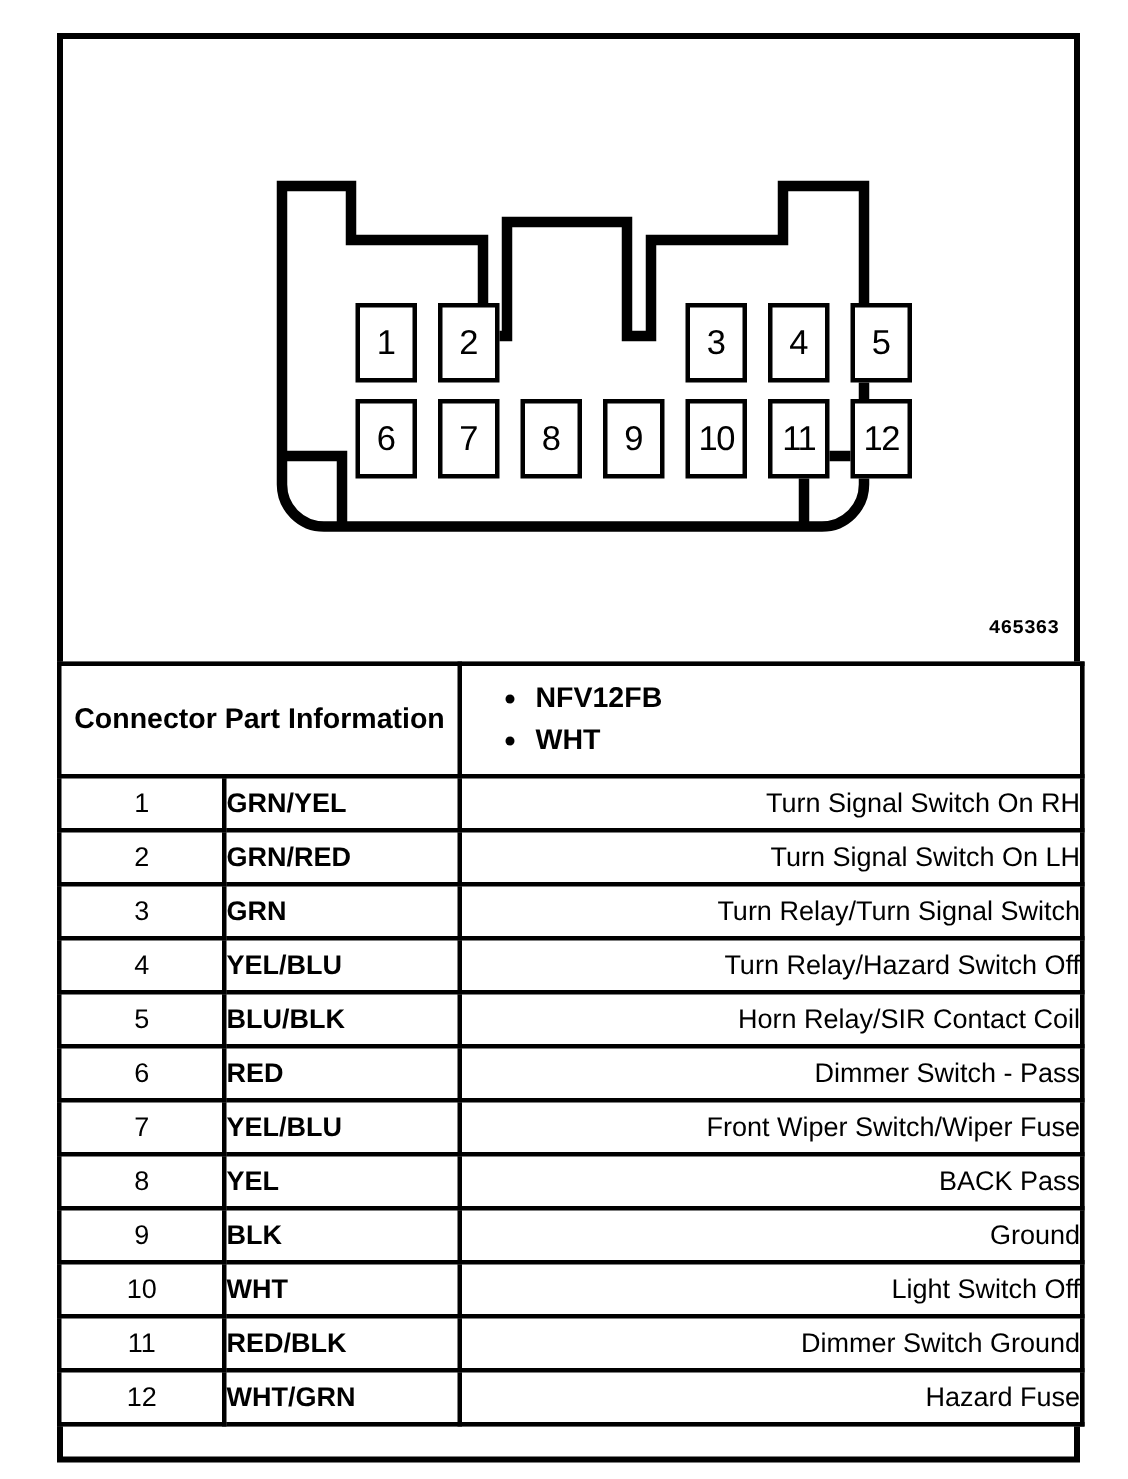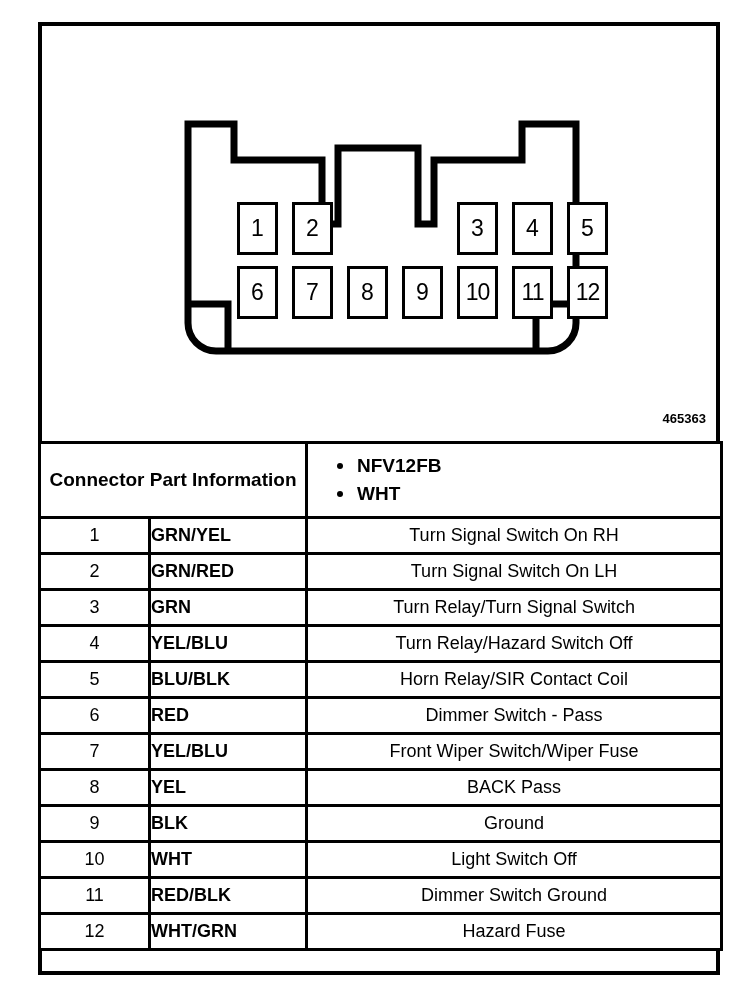--- a/index.html
+++ b/index.html
@@ -65,21 +65,21 @@
   .pin-box.wide { letter-spacing: -1px; }
 
   #image-id {
     position: absolute;
     right: 10px;
     top: 385px;
     font-size: 13px;
     font-weight: bold;
     color: #000;
     letter-spacing: 0px;
-    font-family: Liberation Sans, sans-serif;
+    font-family: Liberation Mono, monospace;
   }
 
   
   #pin-table {
     position: absolute;
     left: -4px;
     top: 415px;
     width: 682px;
     border-collapse: collapse;
     table-layout: fixed;
@@ -141,21 +141,21 @@
     padding: 0;
   }
   .cell-color {
     font-size: 18px;
     height: 33px;
     line-height: 33px;
     padding: 0;
     font-weight: bold;
   }
   .cell-func {
-    text-align: center;
+    text-align: right;
     font-size: 18px;
     height: 33px;
     line-height: 33px;
     padding: 0 0 0 12px;
   }
 </style>
 </head>
 <body>
 
 <div id="page">

